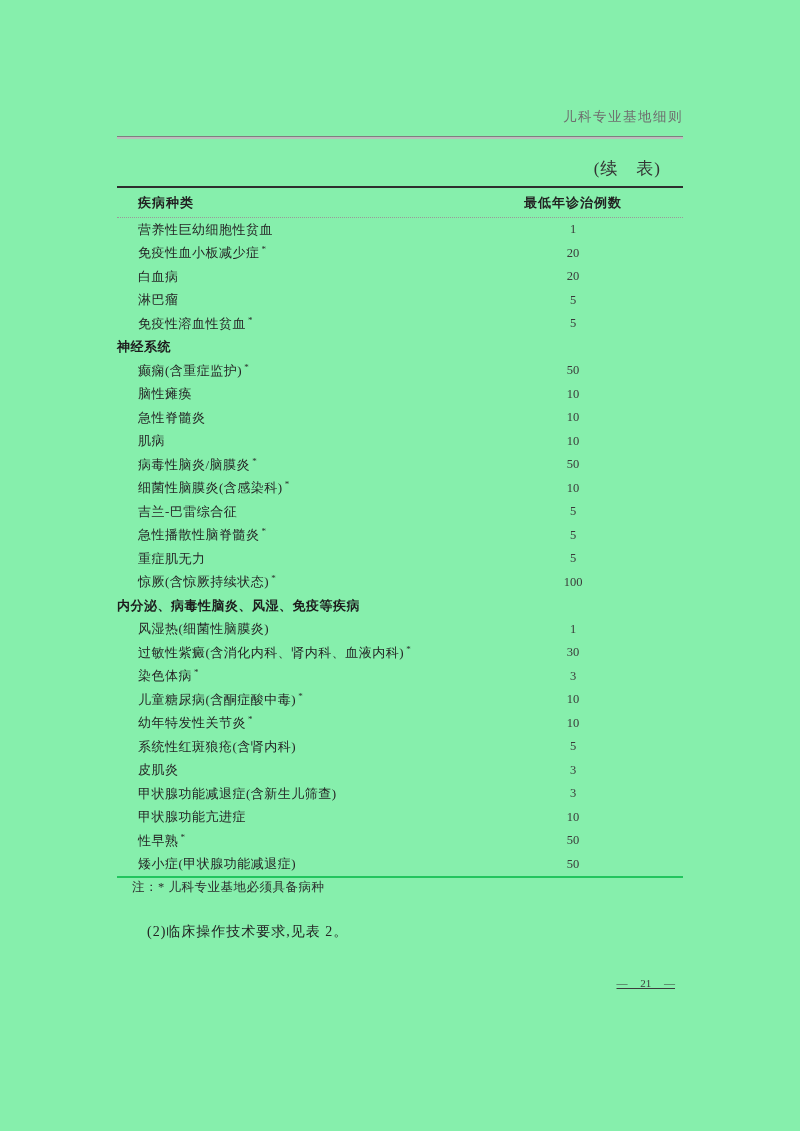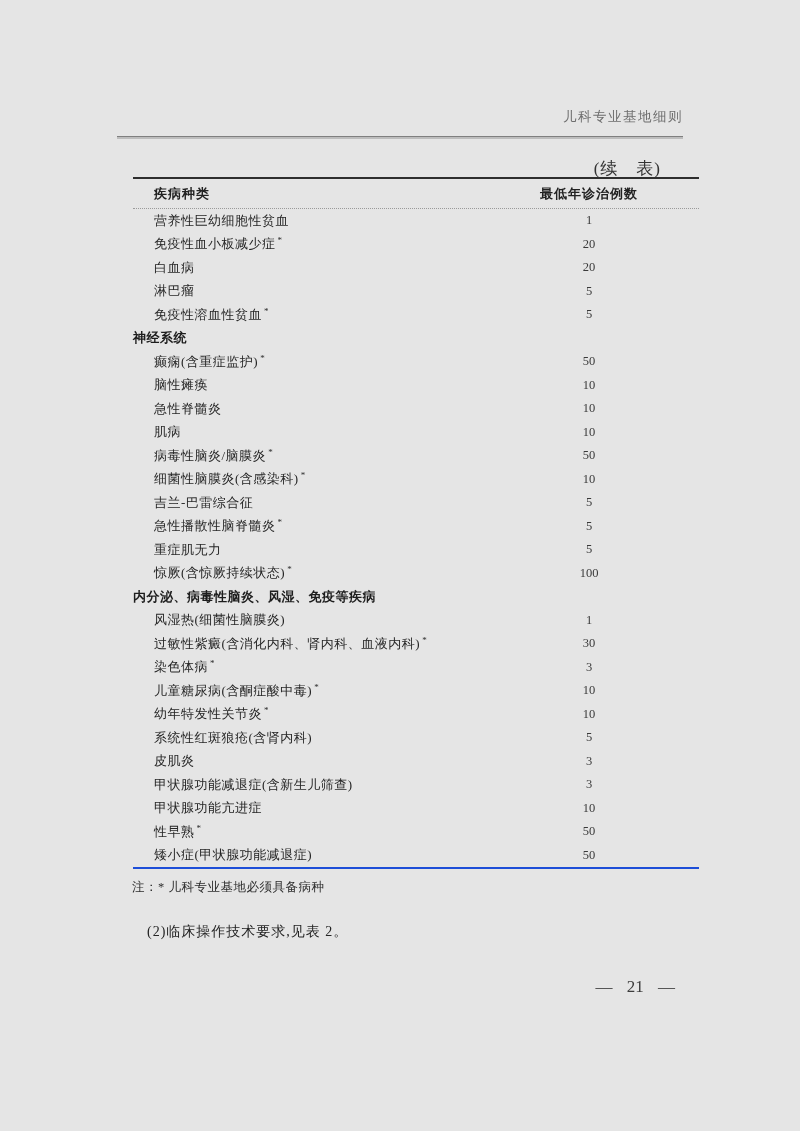--- a/index.html
+++ b/index.html
@@ -4,21 +4,21 @@
 <style>
   html, body {
     margin: 0;
     padding: 0;
     background: #ffffff;
   }
   .page {
     position: relative;
     width: 800px;
     height: 1131px;
-    background: #e5e5e5;
+    background: #86efac;
     font-family: "Liberation Serif", "DejaVu Serif", serif;
     color: #2a2a2a;
     overflow: hidden;
   }
   .running-header {
     position: absolute;
     top: 108px;
     left: 117px;
     width: 566px;
     text-align: right;
@@ -41,26 +41,25 @@
     width: 566px;
     box-sizing: border-box;
     padding-right: 22px;
     text-align: right;
     font-size: 17px;
     color: #333333;
     letter-spacing: 1px;
   }
   .disease-table {
     position: absolute;
-    top: 177px;
+    top: 186px;
     left: 117px;
     width: 566px;
     border-top: 2px solid #2e2e2e;
-    border-bottom: 2px solid #1d4ed8;
-    margin-left: 16px;
+    border-bottom: 2px solid #22c55e;
   }
   .thead {
     display: flex;
     align-items: center;
     height: 29px;
     border-bottom: 1px dotted #9a9a9a;
     font-weight: bold;
     font-size: 13px;
     letter-spacing: 1px;
     color: #222222;
@@ -113,23 +112,24 @@
     font-size: 14px;
     color: #242424;
     letter-spacing: 1px;
   }
   .page-number {
     position: absolute;
     top: 977px;
     left: 117px;
     width: 558px;
     text-align: right;
-    font-size: 17px;
+    font-size: 11px;
     color: #3c3c3c;
     word-spacing: 10px;
+    text-decoration: underline;
   }
 </style>
 </head>
 <body>
 
 <div class="page">
 
   <div class="running-header">儿科专业基地细则</div>
 
   <div class="double-rule"></div>

